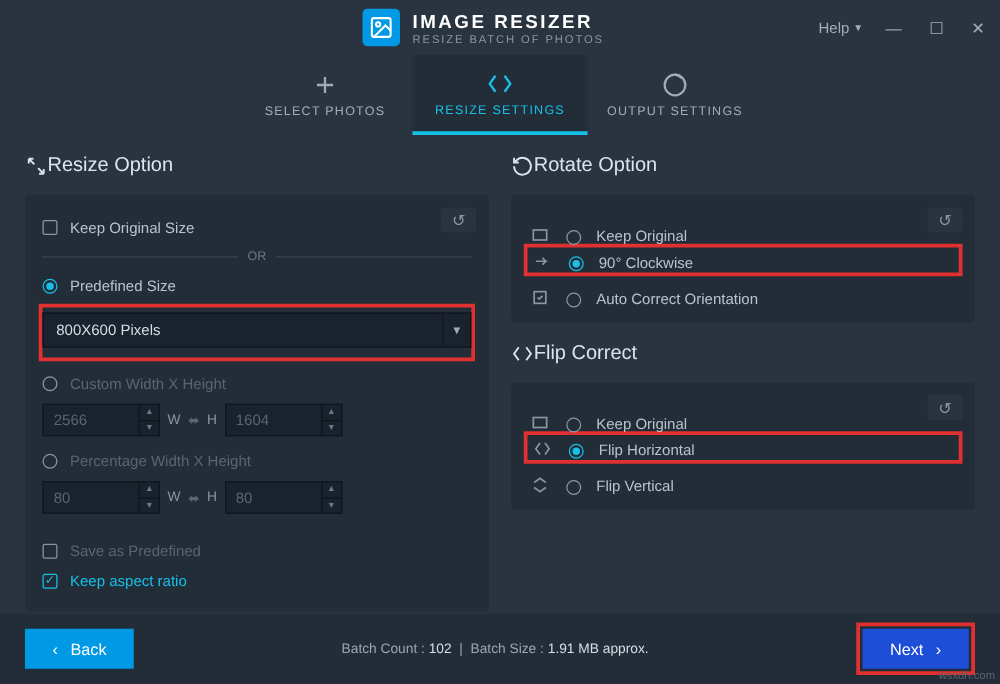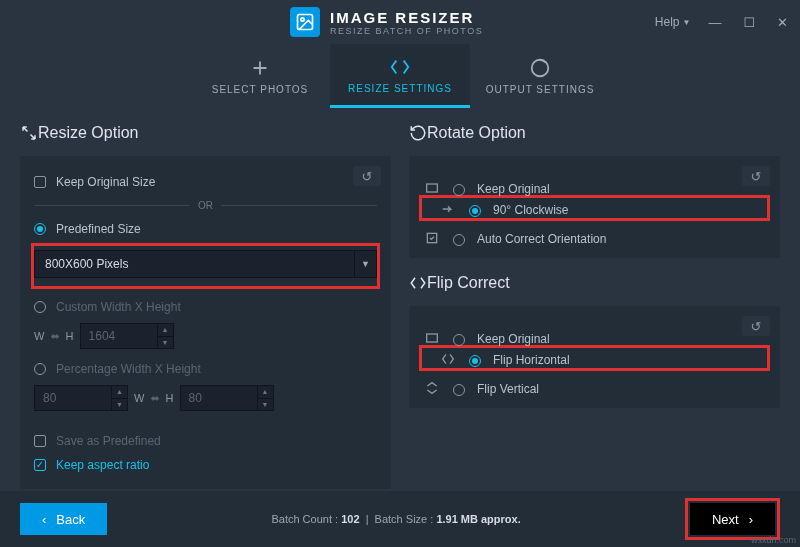--- a/index.html
+++ b/index.html
@@ -42,28 +42,28 @@
 .numbox input{flex:1;background:transparent;border:none;color:#5a6572;padding:0 8px;font-size:12px;width:60px}
 .numbox .spin{width:16px;display:flex;flex-direction:column}
 .numbox .spin div{flex:1;display:flex;align-items:center;justify-content:center;font-size:7px;color:#6a7885;cursor:pointer;border-left:1px solid #0e151d}
 .numbox .spin div:first-child{border-bottom:1px solid #0e151d}
 .dim-lbl{font-size:11px;color:#8a96a3}
 .link-ic{color:#5a6572;font-size:11px}
 .disabled{color:#5a6572}
 .rot-row{display:flex;align-items:flex-end;gap:12px;min-height:26px;font-size:12px;color:#b8c3ce}
 .rot-ic{width:18px;color:#8a96a3;text-align:center;flex-shrink:0}
 .rot-ic svg{width:16px;height:16px;vertical-align:middle}
-.hl{border:3px solid #e03030;padding:1px 17px;margin:-1px -4px}
+.hl{border:3px solid #e03030;padding:1px 3px;margin:-1px -4px}
 .sep{height:16px}
 .footer{position:absolute;bottom:0;left:0;right:0;height:56px;background:#232d38;display:flex;align-items:center;padding:0 20px}
 .btn{height:32px;padding:0 22px;display:flex;align-items:center;gap:10px;font-size:13px;color:#fff;cursor:pointer;border:none}
 .btn-back{background:#0099e5}
-.btn-next{background:#000000;margin-left:auto}
+.btn-next{background:#1d4ed8;margin-left:auto}
 .batch-info{flex:1;text-align:center;font-size:11px;color:#9aa6b3}
-.batch-info b{color:#d5dde5;font-weight:700}
+.batch-info b{color:#d5dde5;font-weight:400}
 .watermark{position:absolute;bottom:2px;right:4px;font-size:9px;color:#5a6572}
 .hl-btn{border:3px solid #e03030;padding:2px;margin-left:auto}
 .hl-dd{border:3px solid #e03030;margin:2px -3px 6px}
 </style>
 </head>
 <body>
 
 <div class="titlebar">
   <div class="logo-area">
     <div class="logo-box">
@@ -138,20 +138,27 @@
         <div class="dropdown">
           <input readonly="" value="800X600 Pixels" style="">
           <div class="dd-btn">▼</div>
         </div>
       </div>
       <div class="row disabled">
           <span class="radio"></span>
           <span>Custom Width X Height</span>
         </div>
       <div class="dims">
+        <div class="numbox">
+            <input disabled="" value="2566" style="">
+            <div class="spin">
+              <div>▲</div>
+              <div>▼</div>
+            </div>
+          </div>
         <span class="dim-lbl">W</span>
         <span class="link-ic">⬌</span>
         <span class="dim-lbl">H</span>
         <div class="numbox">
             <input disabled="" value="1604" style="">
             <div class="spin">
               <div>▲</div>
               <div>▼</div>
             </div>
           </div>

